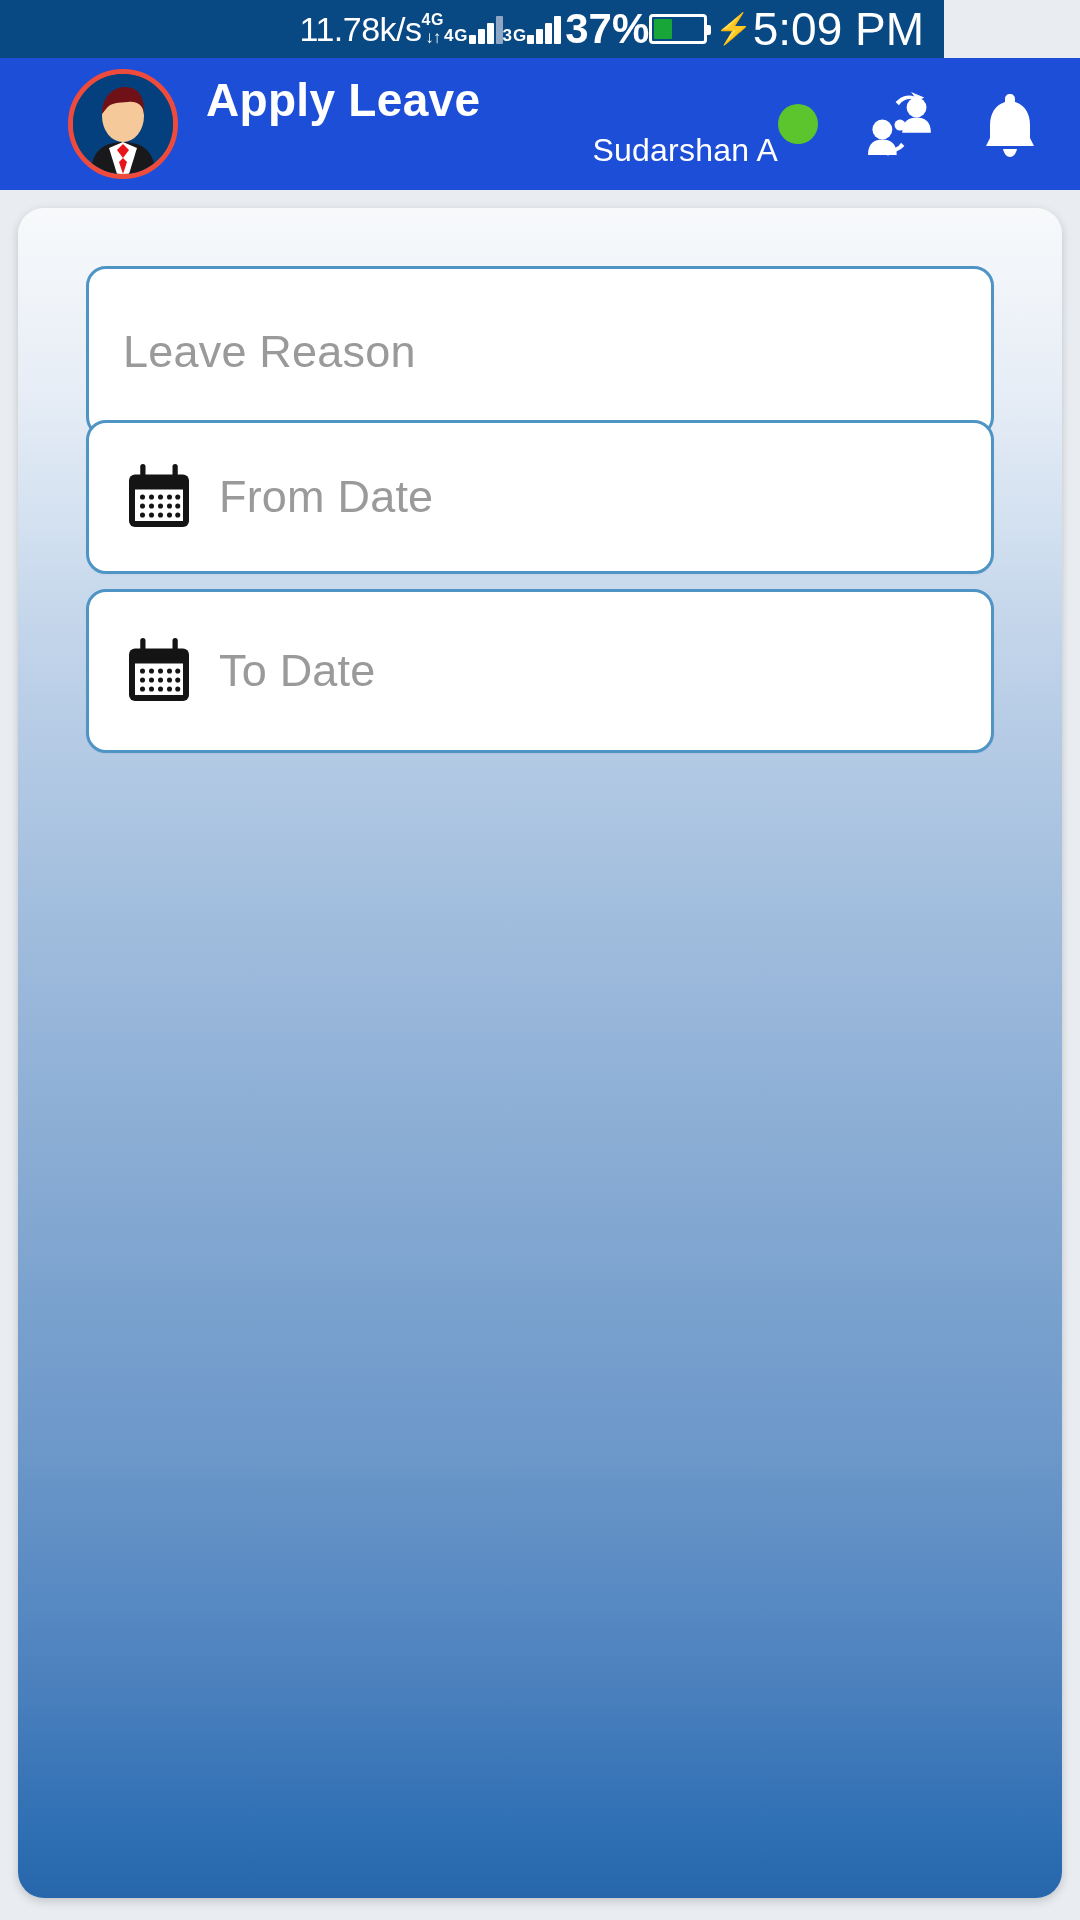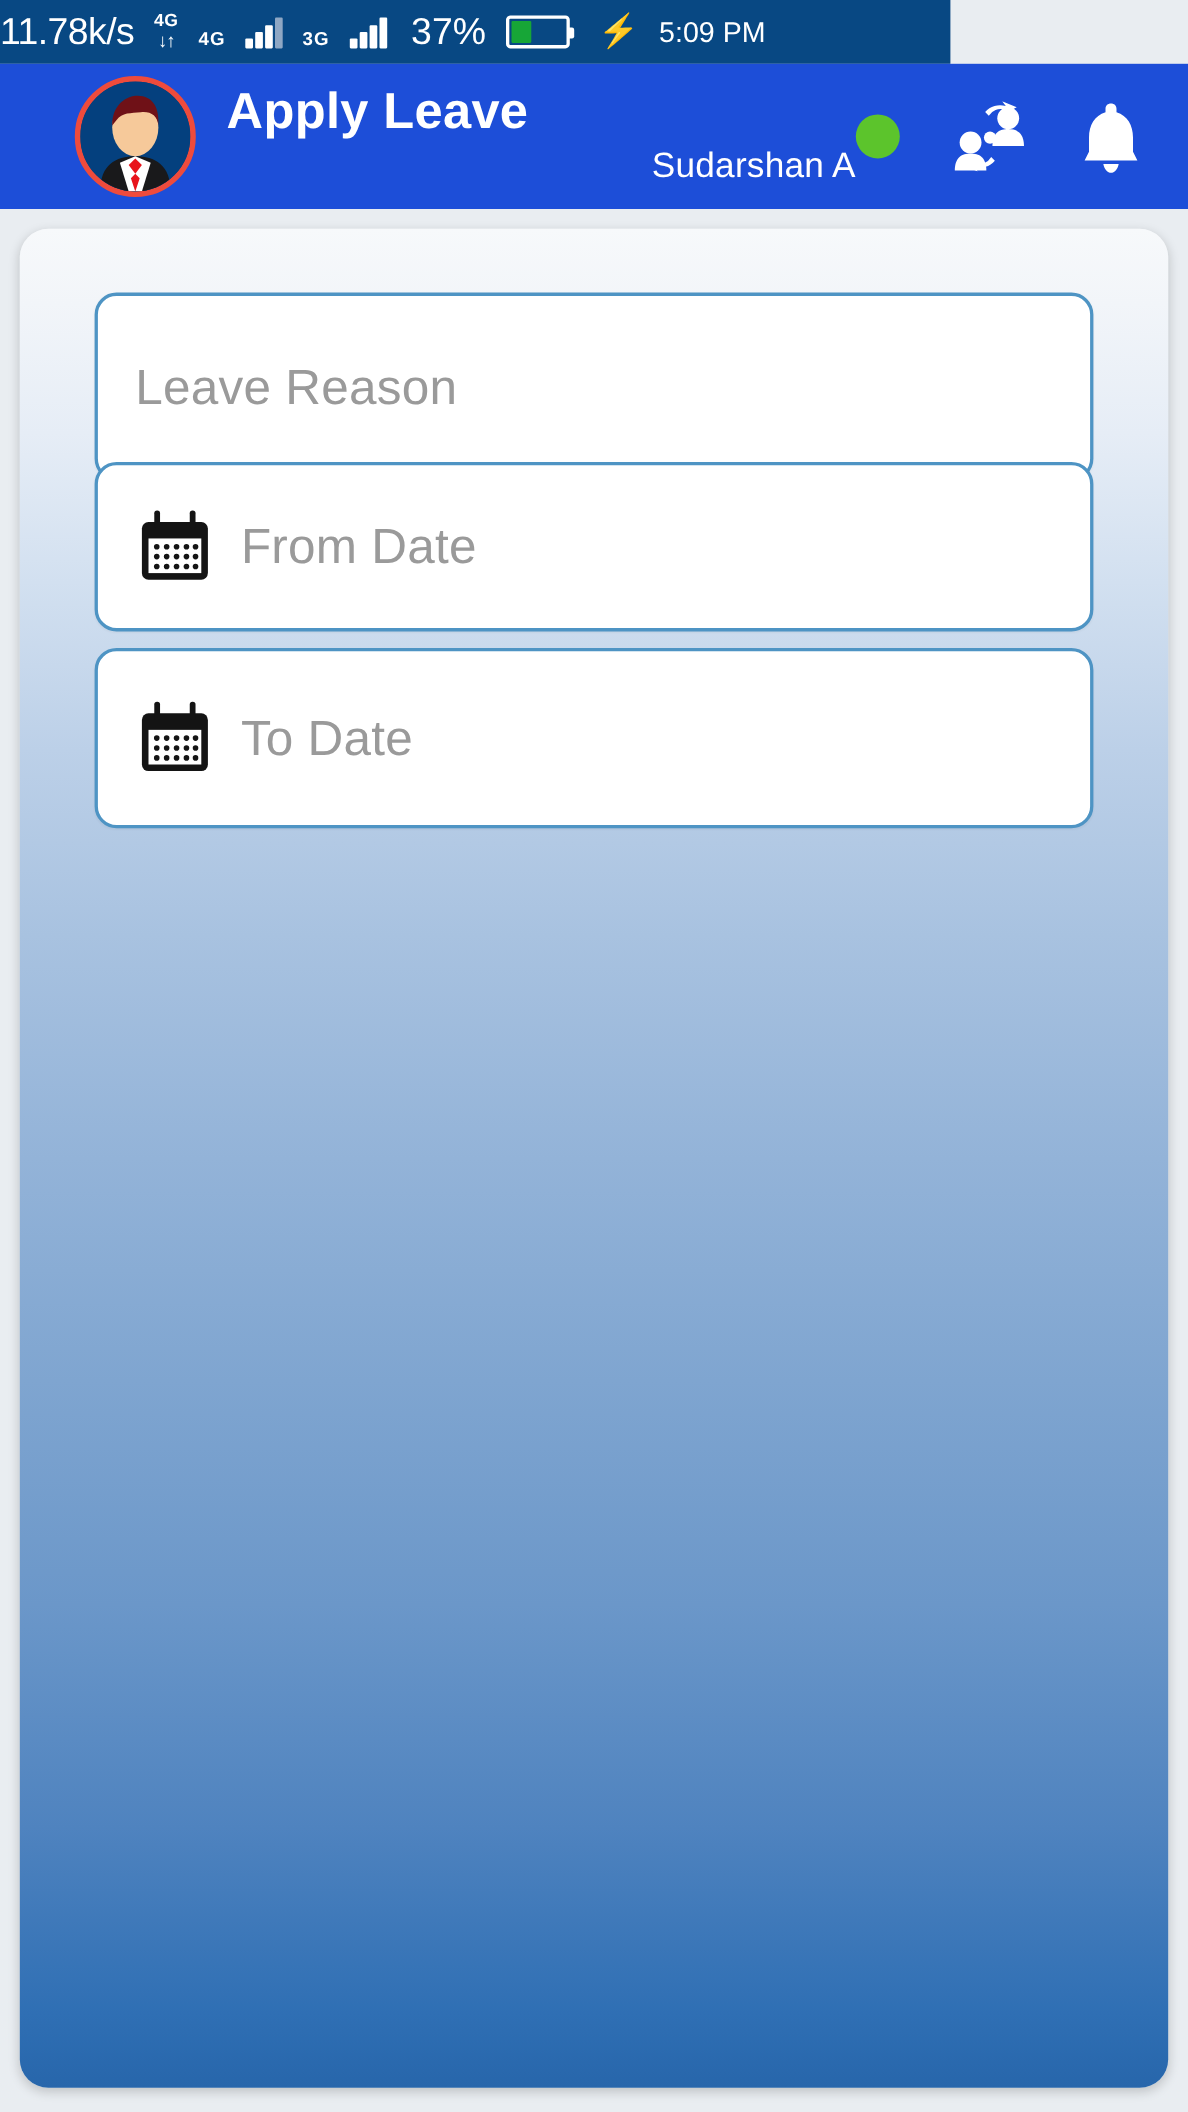--- a/index.html
+++ b/index.html
@@ -6,50 +6,50 @@
   html, body {
     width:1080px; height:1920px;
     background:#e9edf1;
     font-family:"Liberation Sans", sans-serif;
     overflow:hidden;
   }
 
   
   .statusbar{
     position:absolute; top:0; left:0;
-    width:864px; height:58px;
+    width:944px; height:58px;
     background:#084883;
-    display:flex; align-items:center; 
-    padding-right:20px; gap:18px;
+    display:flex; align-items:center; justify-content:flex-end;
+    padding-right:20px; gap:0;
     color:#ffffff;
   }
   .sb-speed{ font-size:34px; letter-spacing:-0.5px; }
   .sb-4g-transfer{
     display:flex; flex-direction:column; align-items:center;
     line-height:1; gap:1px;
   }
   .sb-4g-transfer .tag{ font-size:16px; font-weight:bold; letter-spacing:0.5px;}
   .sb-4g-transfer .arrows{ font-size:17px; letter-spacing:-1px; }
   .sb-simlabel{ font-size:17px; font-weight:bold; letter-spacing:1px; align-self:flex-end; padding-bottom:12px;}
   .bars{ display:flex; align-items:flex-end; gap:2px; height:30px; }
   .bars i{ display:block; width:7px; background:#ffffff; border-radius:1px; }
   .bars i.b1{height:9px;} .bars i.b2{height:15px;} .bars i.b3{height:21px;} .bars i.b4{height:28px;}
   .bars.dim i.b4{ background:#8ea7c4; }
-  .sb-pct{ font-size:34px; margin-left:4px; }
+  .sb-pct{ font-size:42px; margin-left:4px;font-weight:bold; }
   .batt{
     width:58px; height:30px; border:3px solid #fff; border-radius:4px;
     position:relative; display:flex; align-items:stretch; padding:2px;
   }
   .batt::after{
     content:""; position:absolute; right:-7px; top:8px;
     width:5px; height:10px; background:#fff; border-radius:0 2px 2px 0;
   }
   .batt .fill{ background:#17a637; border-radius:1px; }
   .bolt{ font-size:30px; margin-left:8px; line-height:1; }
-  .sb-time{ font-size:26px; }
+  .sb-time{ font-size:46px; }
 
   
   .appbar{
     position:absolute; top:58px; left:0;
     width:1080px; height:132px;
     background:#1d4ed8;
     display:flex; align-items:center;
     padding:0 28px 0 68px;
   }
   .avatar{

